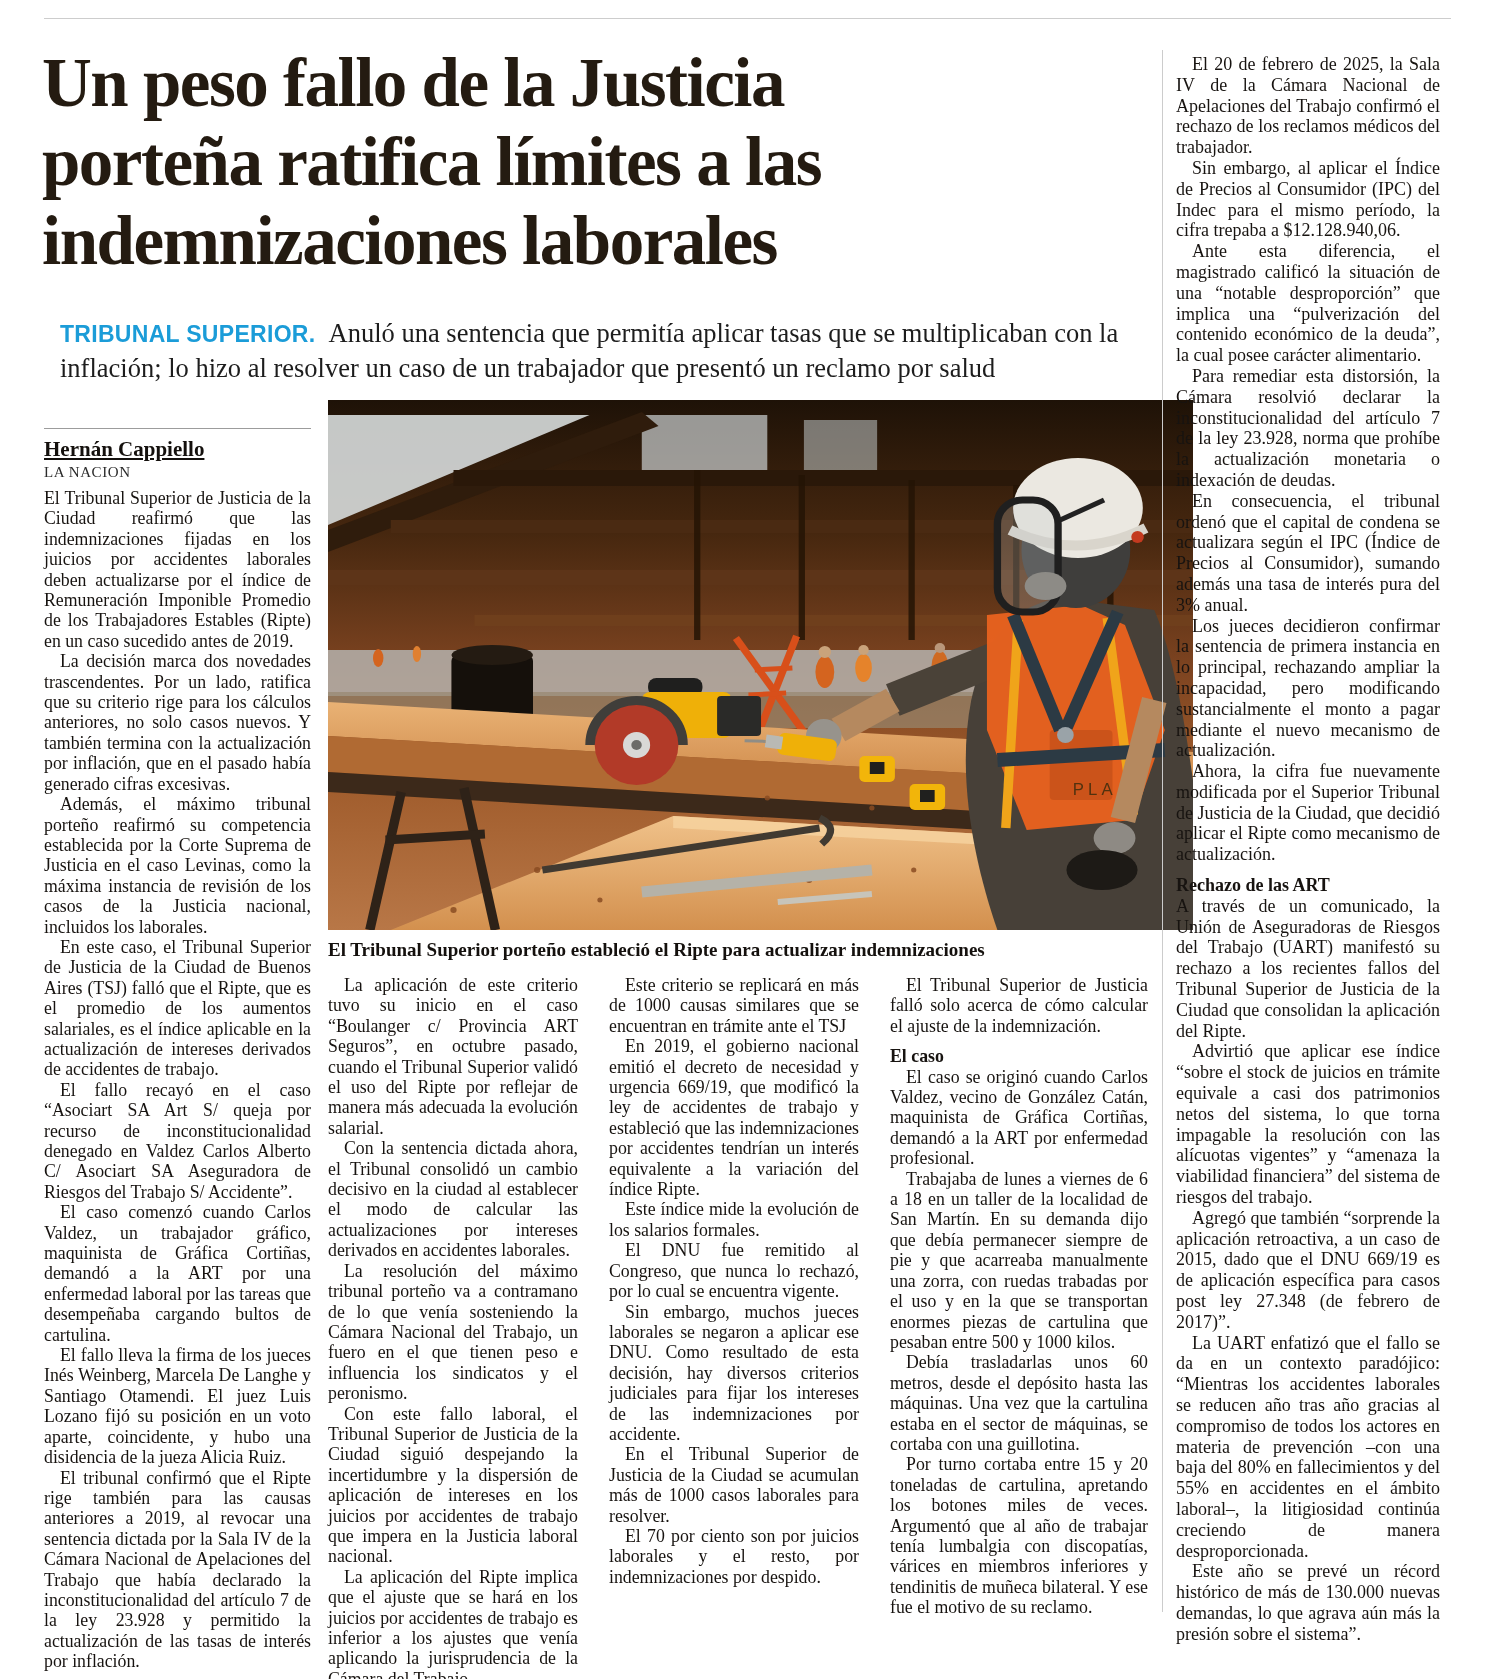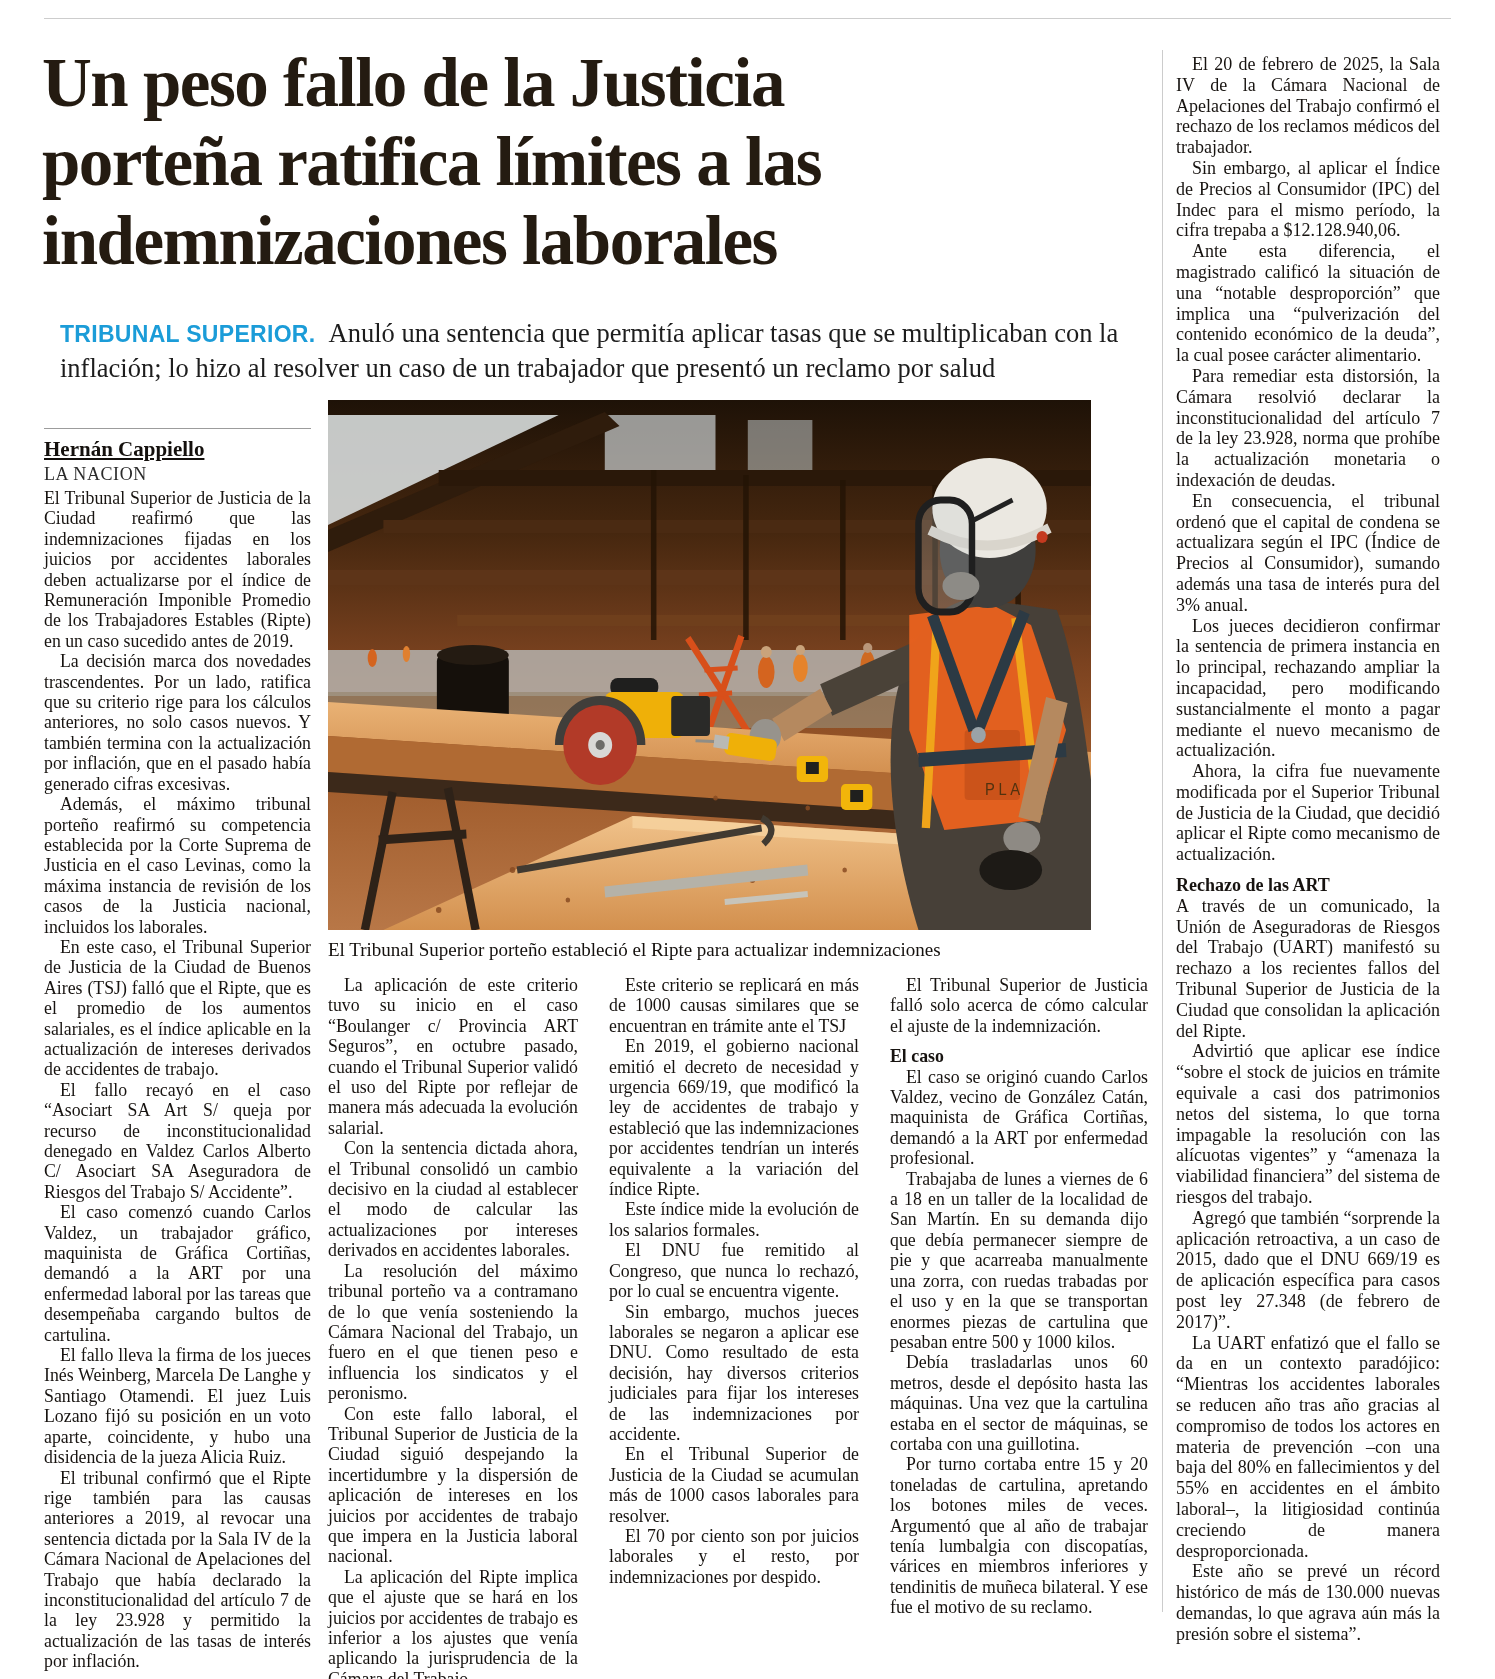--- a/index.html
+++ b/index.html
@@ -8,34 +8,34 @@
   .abs{position:absolute;}
   .toprule{left:44px;top:18px;width:1407px;height:1px;background:#cdcdcd;}
   .headline{left:42px;top:44px;width:1060px;margin:0;color:#241b11;font-weight:700;
             font-size:69px;line-height:79px;letter-spacing:-1.5px;}
   .headline span{display:block;white-space:nowrap;}
   .standfirst{left:44px;top:301px;width:1118px;margin:16px;font-size:26.5px;line-height:33.5px;color:#1d1d1d;}
   .kicker{font-family:"Liberation Sans", sans-serif;color:#1b9cd8;font-weight:700;
           font-size:23px;letter-spacing:.3px;margin-right:8px;}
   .byline-rule{left:44px;top:428px;width:267px;height:1px;background:#9c9c9c;}
   .author{left:44px;top:437px;margin:0;font-weight:700;font-size:21px;color:#14100d;text-decoration:underline;}
-  .agency{left:44px;top:464px;margin:0;font-size:18px;letter-spacing:.6px;color:#2b2b2b;}
+  .agency{left:44px;top:464px;margin:0;font-size:15px;letter-spacing:.6px;color:#2b2b2b;}
   .bodycol{font-size:17.8px;line-height:20.4px;text-align:justify;hyphens:auto;}
   .bodycol p{margin:0;text-indent:16px;}
   .bodycol p.flush{text-indent:0;}
   .bodycol p.subhead{text-indent:0;font-weight:700;padding-top:10px;text-align:left;}
   .col1{left:44px;top:488px;width:267px;}
   .col2{left:328px;top:975px;width:250px;}
   .col3{left:609px;top:975px;width:250px;}
   .col4{left:890px;top:975px;width:258px;}
   .rightcol{left:1176px;top:54px;width:264px;font-size:18px;line-height:20.8px;}
   .vrule{left:1162px;top:50px;width:1px;height:1562px;background:#cccccc;}
-  .photo{left:328px;top:400px;width:763px;height:530px;}
+  .photo{left:328px;top:400px;width:865px;height:530px;}
   .photo svg{display:block;width:100%;height:100%;}
-  .caption{left:328px;top:939px;width:827px;margin:0;font-weight:400;font-size:19px;color:#14100d;}
+  .caption{left:328px;top:939px;width:827px;margin:0;font-weight:700;font-size:19px;color:#14100d;}
 </style>
 </head>
 <body>
 
 <div class="page">
 
   <div class="abs toprule"></div>
 
   <h1 class="abs headline">
     <span>Un peso fallo de la Justicia</span>

